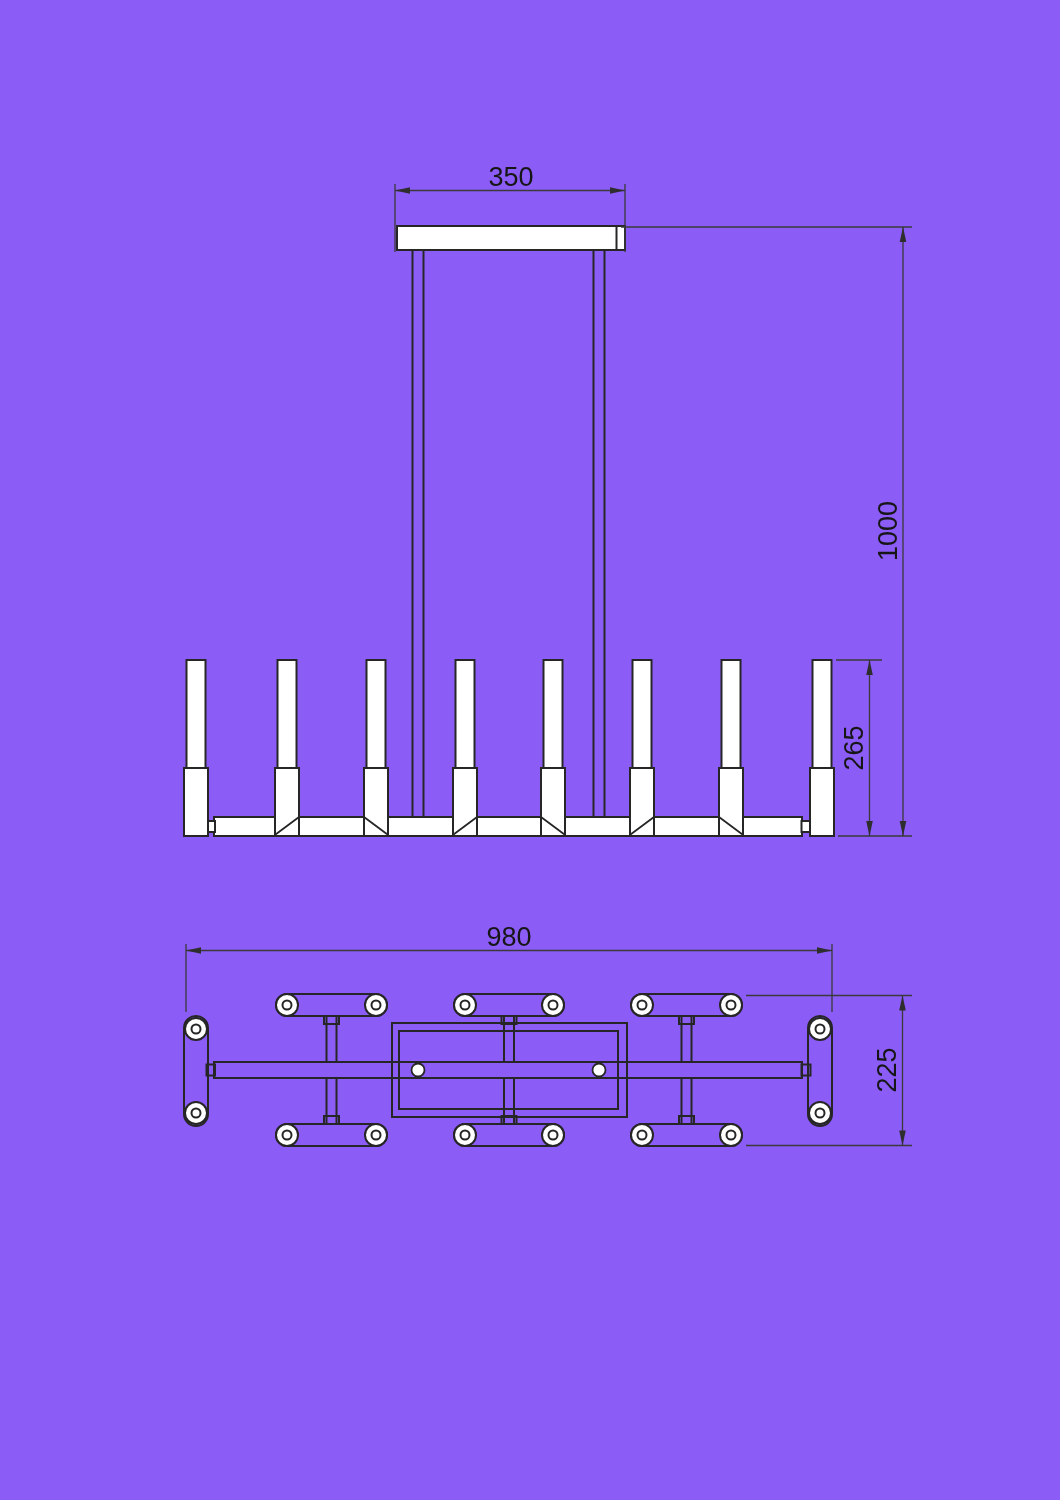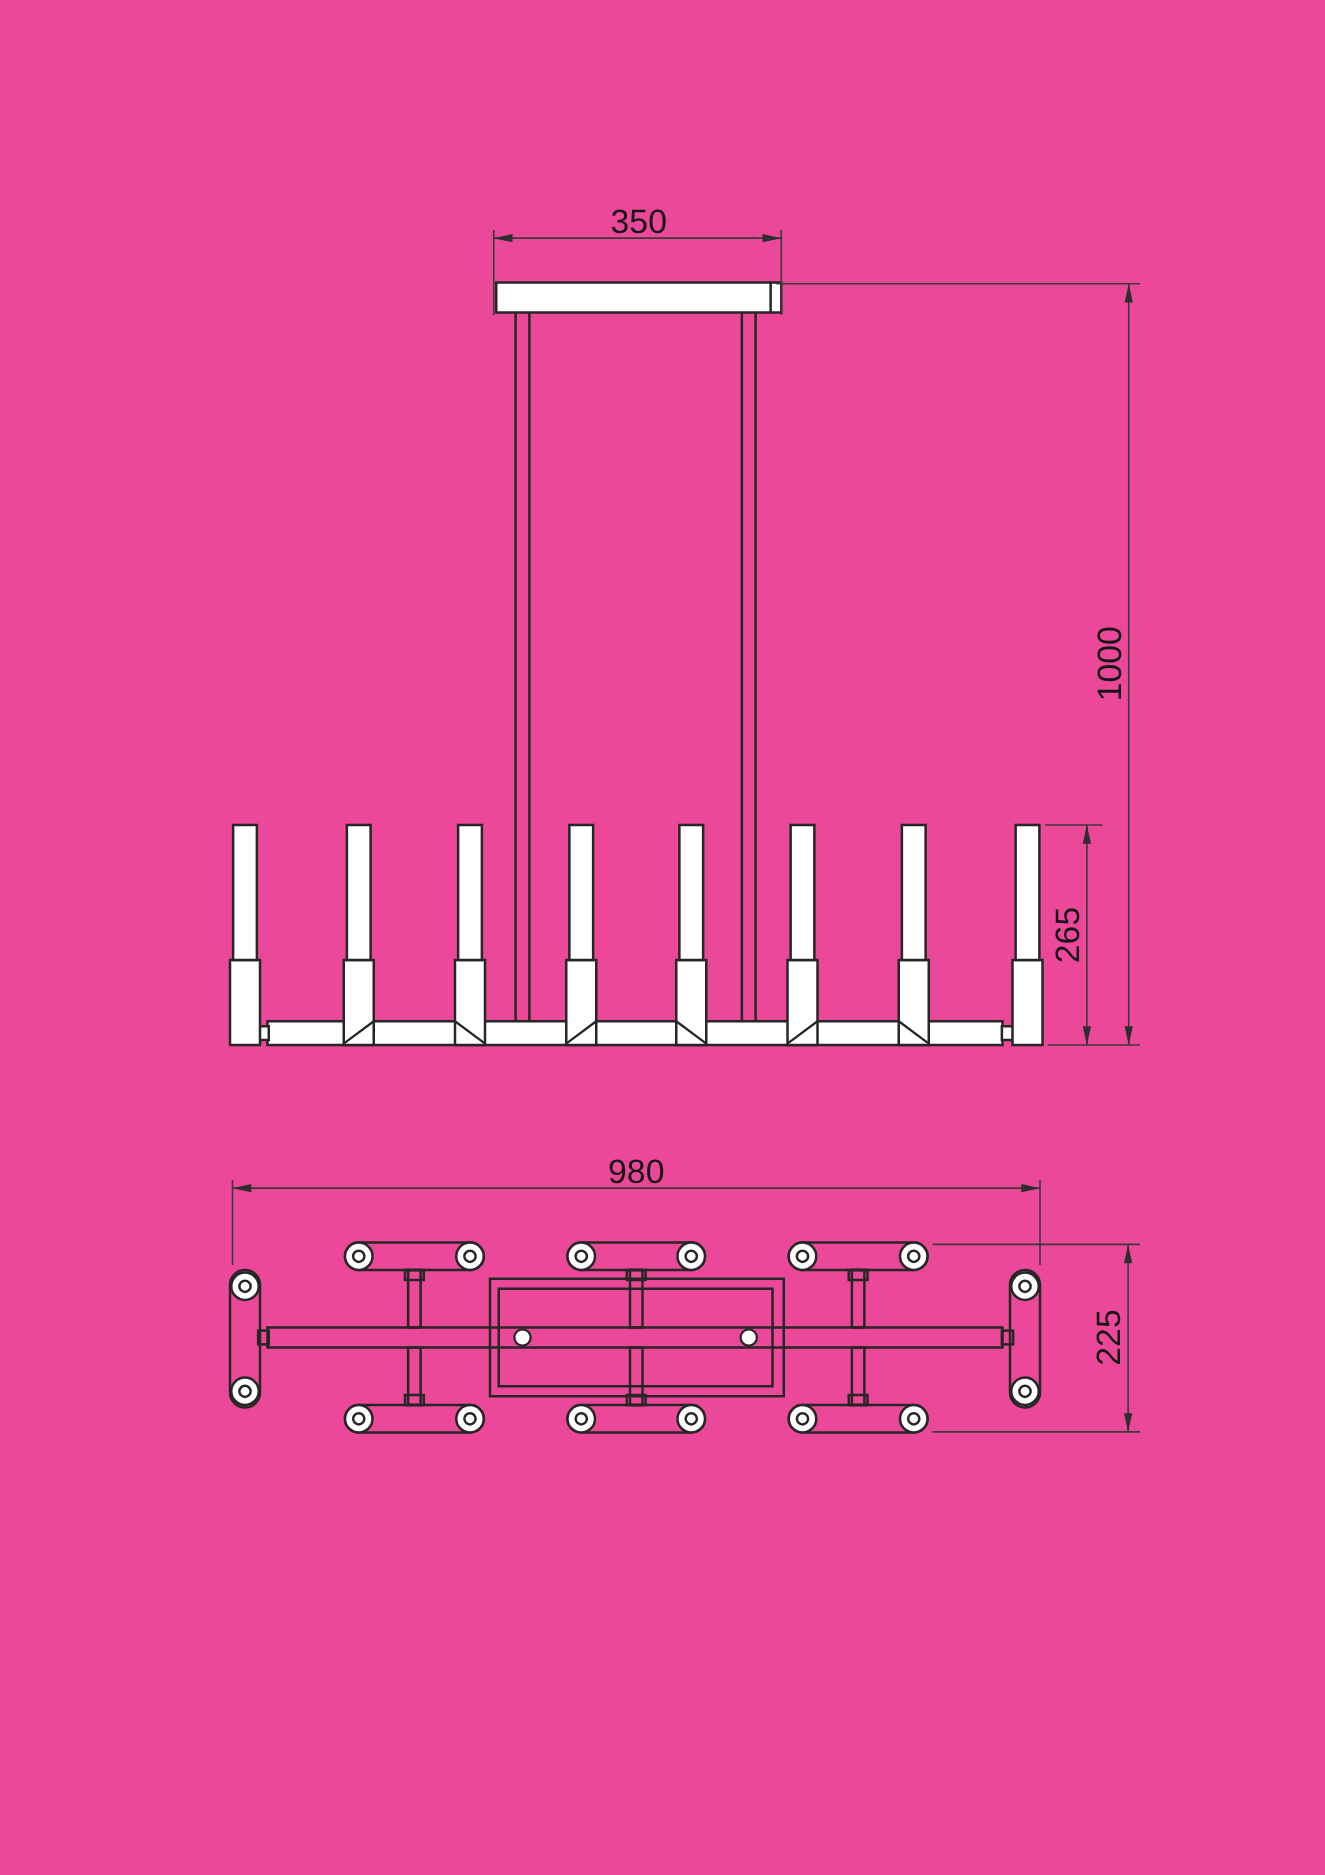--- a/index.html
+++ b/index.html
@@ -1,16 +1,16 @@
 <!DOCTYPE html>
 <html><head>
 <meta charset="utf-8">
 <style>
   html,body{margin:0;padding:0;background:#ffffff;}
-  .page{position:relative;width:1060px;height:1500px;background:#ec4899;overflow:hidden;
+  .page{position:relative;width:1060px;height:1500px;background:#8b5cf6;overflow:hidden;
         font-family:"Liberation Sans",sans-serif;}
   svg{display:block;}
   .obj{fill:#ffffff;stroke:#262626;stroke-width:2;}
   .objn{fill:none;stroke:#262626;stroke-width:2;}
   .dim{fill:none;stroke:#3a3a3a;stroke-width:1.3;}
   .arrow{fill:#2e2e2e;stroke:none;}
   .dimtxt{font-family:"Liberation Sans",sans-serif;font-size:27px;fill:#161616;text-anchor:middle;}
 </style>
 </head>
 <body>

